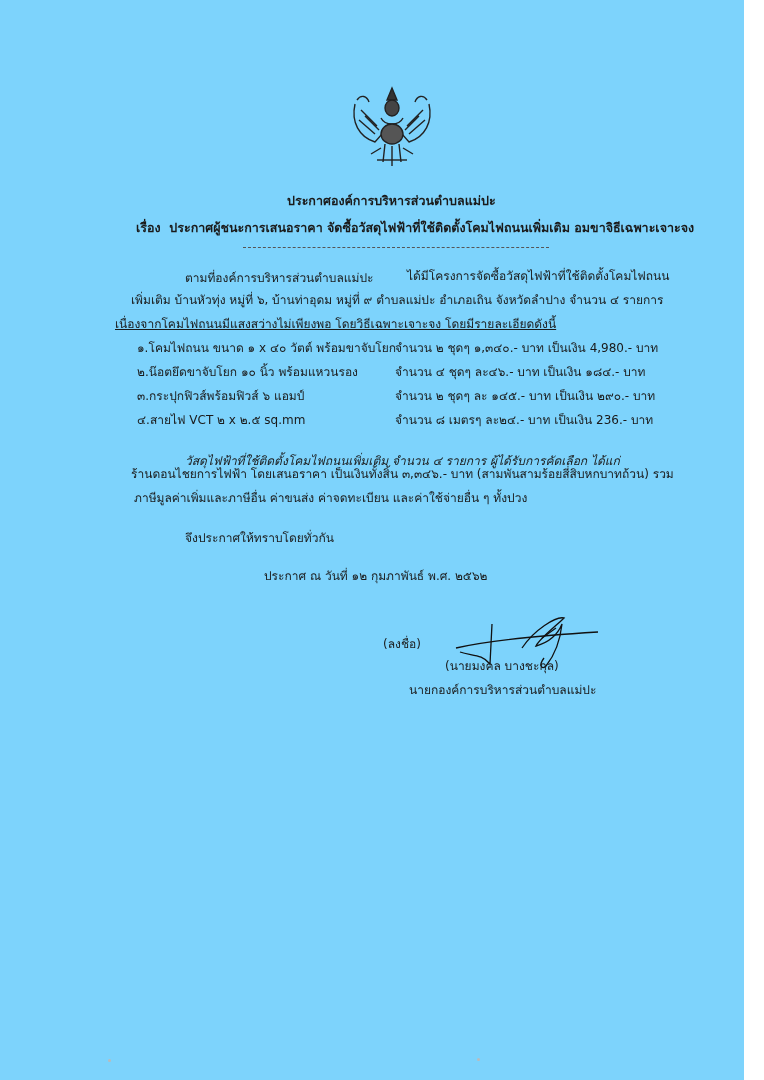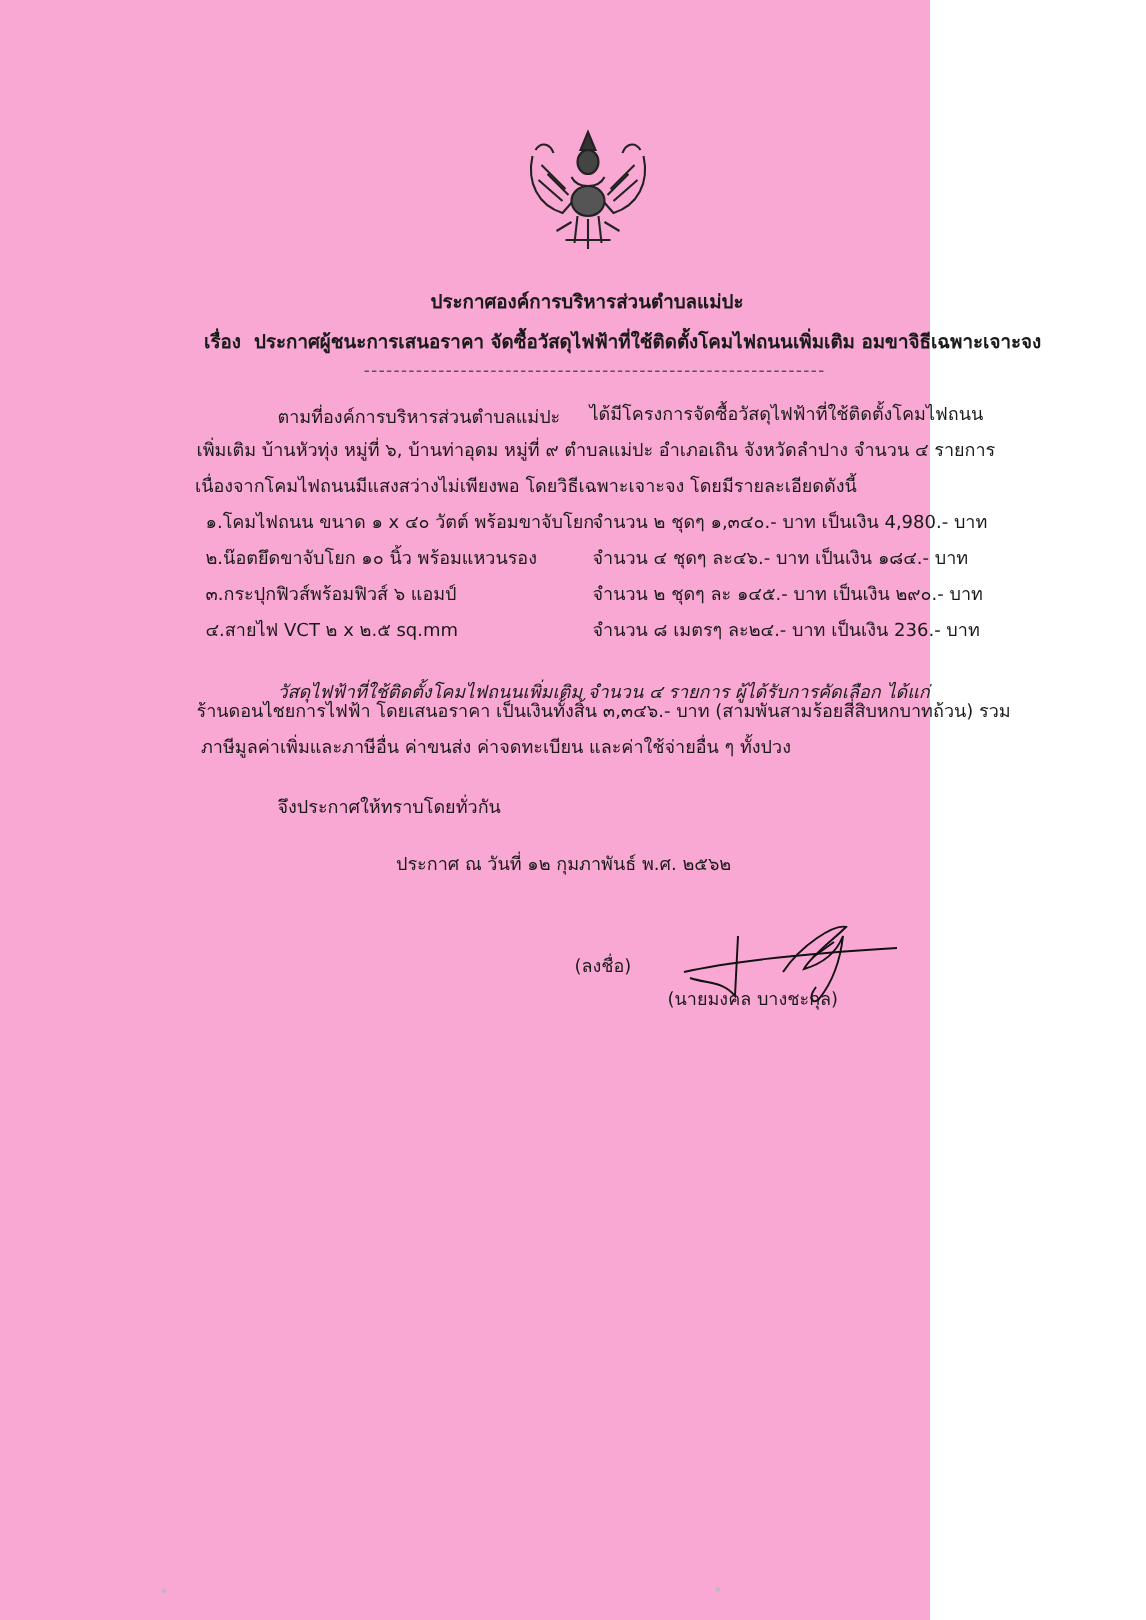--- a/index.html
+++ b/index.html
@@ -1,21 +1,21 @@
 <!DOCTYPE html>
 <html><head>
 <meta charset="utf-8">
 <style>
   html, body { margin: 0; padding: 0; background: #ffffff; }
   body {
     width: 764px; height: 1080px; position: relative; overflow: hidden;
     font-family: "DejaVu Sans", "Liberation Sans", sans-serif;
     color: #1a1a1a;
   }
-  .page { position: absolute; left: 0; top: 0; width: 620px; height: 1080px; background: #f9a8d4; }
+  .page { position: absolute; left: 0; top: 0; width: 744px; height: 1080px; background: #7dd3fc; }
   .emblem { position: absolute; left: 347px; top: 82px; width: 90px; height: 90px; }
   .abs { position: absolute; white-space: nowrap; }
   .title { font-size: 12.5px; font-weight: bold; }
   .body-text { font-size: 12px; }
   .divider {
     position: absolute; left: 243px; top: 247px; width: 306px; height: 0;
     border-top: 1px dashed #555;
   }
   .item-row { position: absolute; left: 137px; font-size: 12px; white-space: nowrap; }
   .item-desc { position: absolute; left: 0; }
@@ -48,23 +48,23 @@
 
   <div class="abs title" style="left:287px; top:191px;">ประกาศองค์การบริหารส่วนตำบลแม่ปะ</div>
 
   <div class="abs title" style="left:136px; top:218px;">
     <span>เรื่อง</span>&nbsp;&nbsp;<span>ประกาศผู้ชนะการเสนอราคา จัดซื้อวัสดุไฟฟ้าที่ใช้ติดตั้งโคมไฟถนนเพิ่มเติม  อมขาจิธีเฉพาะเจาะจง</span>
   </div>
 
   <div class="divider"></div>
 
   <div class="abs body-text" style="left:185px; top:268px;">ตามที่องค์การบริหารส่วนตำบลแม่ปะ</div>
-  <div class="abs body-text" style="left:393px; top:266px;text-align:right;">ได้มีโครงการจัดซื้อวัสดุไฟฟ้าที่ใช้ติดตั้งโคมไฟถนน</div>
+  <div class="abs body-text" style="left:407px; top:266px;text-align:right;">ได้มีโครงการจัดซื้อวัสดุไฟฟ้าที่ใช้ติดตั้งโคมไฟถนน</div>
   <div class="abs body-text" style="left:131px; top:290px;">เพิ่มเติม บ้านหัวทุ่ง หมู่ที่ ๖, บ้านท่าอุดม หมู่ที่ ๙ ตำบลแม่ปะ อำเภอเถิน จังหวัดลำปาง  จำนวน  ๔  รายการ</div>
-  <div class="abs body-text" style="left:130px; top:314px;">เนื่องจากโคมไฟถนนมีแสงสว่างไม่เพียงพอ โดยวิธีเฉพาะเจาะจง   โดยมีรายละเอียดดังนี้</div>
+  <div class="abs body-text" style="left:115px; top:314px;text-decoration:underline;">เนื่องจากโคมไฟถนนมีแสงสว่างไม่เพียงพอ โดยวิธีเฉพาะเจาะจง   โดยมีรายละเอียดดังนี้</div>
 
   <div class="item-row" style="top:338px;">
     <span class="item-desc">๑.โคมไฟถนน ขนาด ๑ x ๔๐ วัตต์ พร้อมขาจับโยก</span>
     <span class="item-qty">จำนวน ๒ ชุดๆ ๑,๓๔๐.- บาท เป็นเงิน 4,980.- บาท</span>
   </div>
   <div class="item-row" style="top:362px;">
     <span class="item-desc">๒.น๊อตยึดขาจับโยก ๑๐ นิ้ว พร้อมแหวนรอง</span>
     <span class="item-qty">จำนวน ๔ ชุดๆ ละ๔๖.- บาท เป็นเงิน ๑๘๔.- บาท</span>
   </div>
   <div class="item-row" style="top:386px;">
@@ -88,16 +88,17 @@
   <svg class="signature" viewBox="0 0 150 60">
     <g fill="none" stroke="#111" stroke-width="1.3">
       <path d="M4 36 C30 30 80 24 146 20"></path>
       <path d="M8 40 C20 44 30 42 38 52 L40 12"></path>
       <path d="M70 36 C82 18 104 4 112 6 C104 14 88 26 84 34 C98 30 106 22 110 12 C108 30 102 44 94 54 C90 58 86 54 92 46"></path>
       <path d="M90 26 L104 16"></path>
     </g>
   </svg>
 
   <div class="abs body-text" style="left:445px; top:656px;">(นายมงคล   บางชะกุล)</div>
+  <div class="abs body-text" style="left:409px; top:680px;">นายกองค์การบริหารส่วนตำบลแม่ปะ</div>
 
   <div class="dot" style="left:108px; top:1059px;"></div>
   <div class="dot" style="left:477px; top:1058px;"></div>
 </div>
 
 </body></html>

